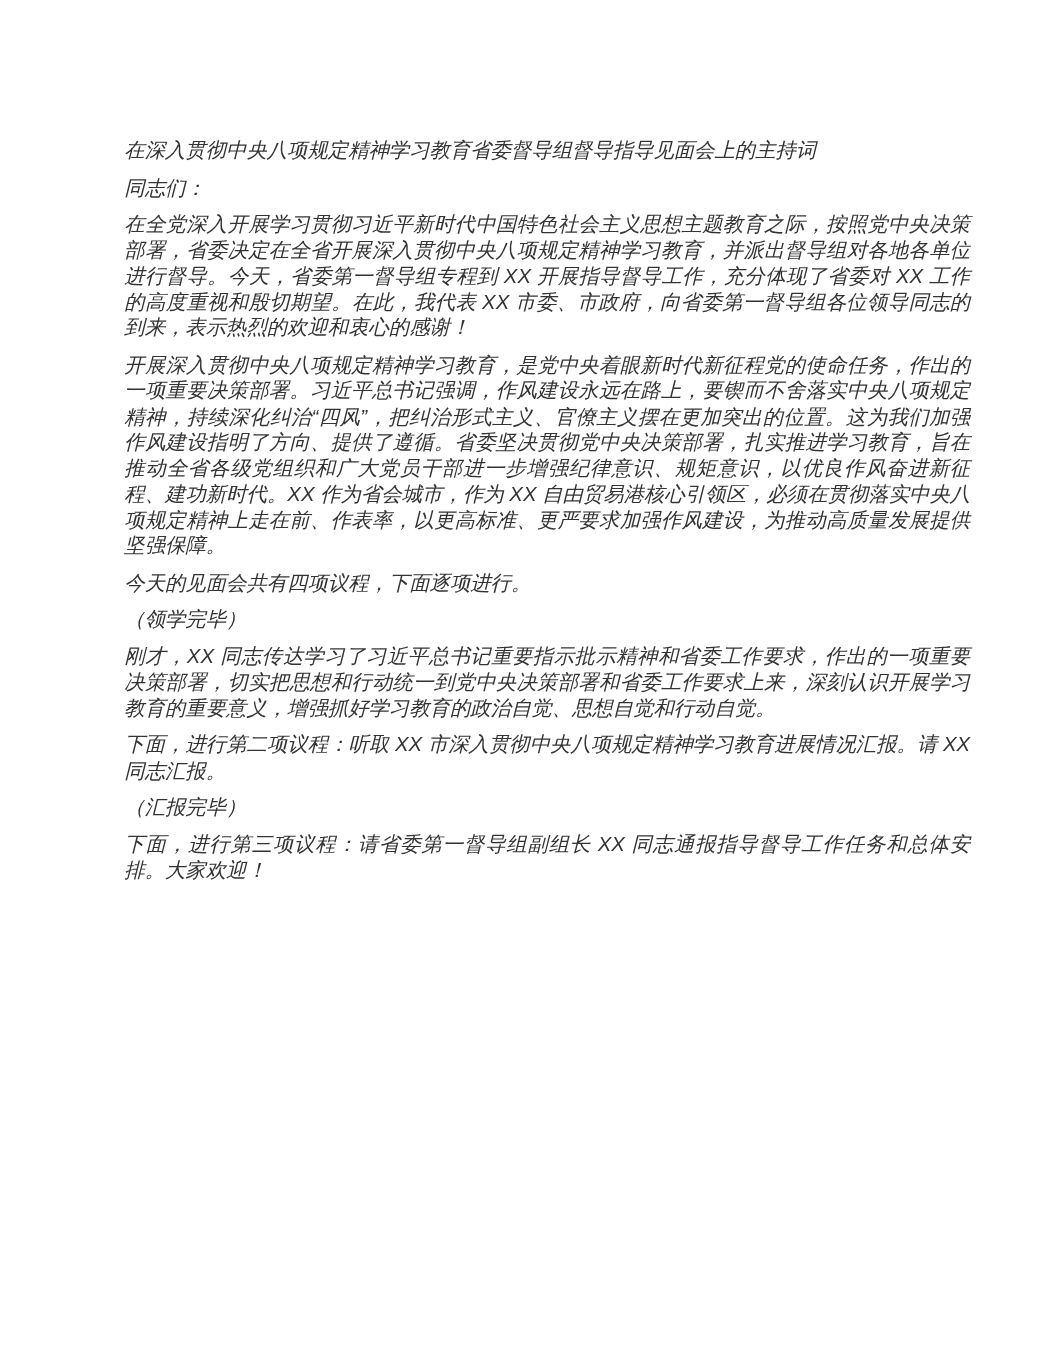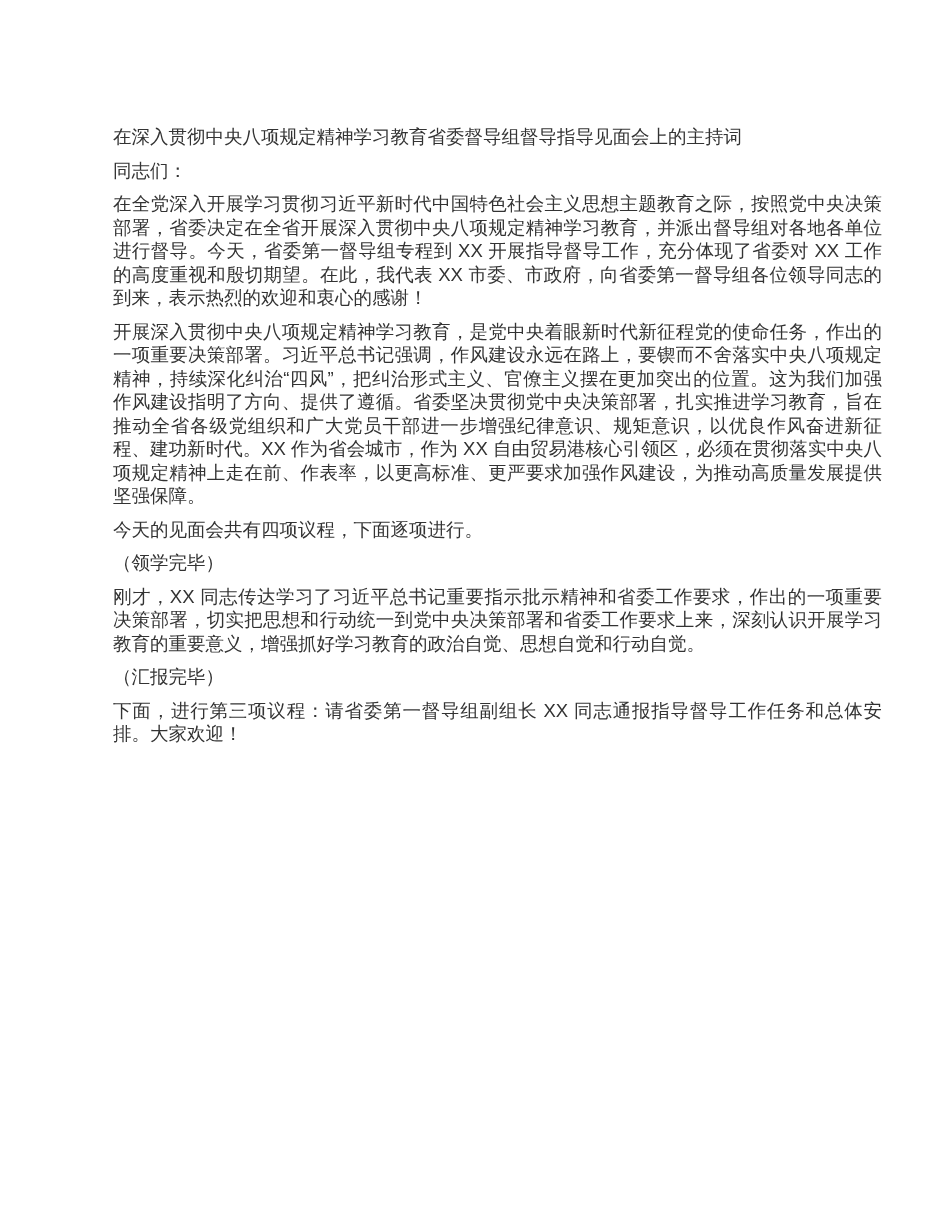--- a/index.html
+++ b/index.html
@@ -19,20 +19,21 @@
   }
   .doc {
     width: 950px;
     height: 1230px;
     padding: 125px 68px 0 113px;
     color: var(--color-text, #333333);
     font-size: 18.5px;
     line-height: 23.5px;
     text-align: justify;
     overflow: hidden;
+    font-style: italic;
   }
   .doc-title {
     font-size: 18.5px;
     font-weight: normal;
     line-height: 23.5px;
     margin: 0 0 10px 0;
     text-align: left;
   }
   .doc p {
     margin: 0 0 10px 0;
@@ -50,18 +51,19 @@
 
   <p>开展深入贯彻中央八项规定精神学习教育，是党中央着眼新时代新征程党的使命任务，作出的一项重要决策部署。习近平总书记强调，作风建设永远在路上，要锲而不舍落实中央八项规定精神，持续深化纠治“四风”，把纠治形式主义、官僚主义摆在更加突出的位置。这为我们加强作风建设指明了方向、提供了遵循。省委坚决贯彻党中央决策部署，扎实推进学习教育，旨在推动全省各级党组织和广大党员干部进一步增强纪律意识、规矩意识，以优良作风奋进新征程、建功新时代。XX 作为省会城市，作为 XX 自由贸易港核心引领区，必须在贯彻落实中央八项规定精神上走在前、作表率，以更高标准、更严要求加强作风建设，为推动高质量发展提供坚强保障。</p>
 
   <p>今天的见面会共有四项议程，下面逐项进行。</p>
 
 
   <p>（领学完毕）</p>
 
   <p>刚才，XX 同志传达学习了习近平总书记重要指示批示精神和省委工作要求，作出的一项重要决策部署，切实把思想和行动统一到党中央决策部署和省委工作要求上来，深刻认识开展学习教育的重要意义，增强抓好学习教育的政治自觉、思想自觉和行动自觉。</p>
 
+  <p>下面，进行第二项议程：听取 XX 市深入贯彻中央八项规定精神学习教育进展情况汇报。请 XX 同志汇报。</p>
 
   <p>（汇报完毕）</p>
 
 
   <p>下面，进行第三项议程：请省委第一督导组副组长 XX 同志通报指导督导工作任务和总体安排。大家欢迎！</p>
 </div>
 
 </body></html>

